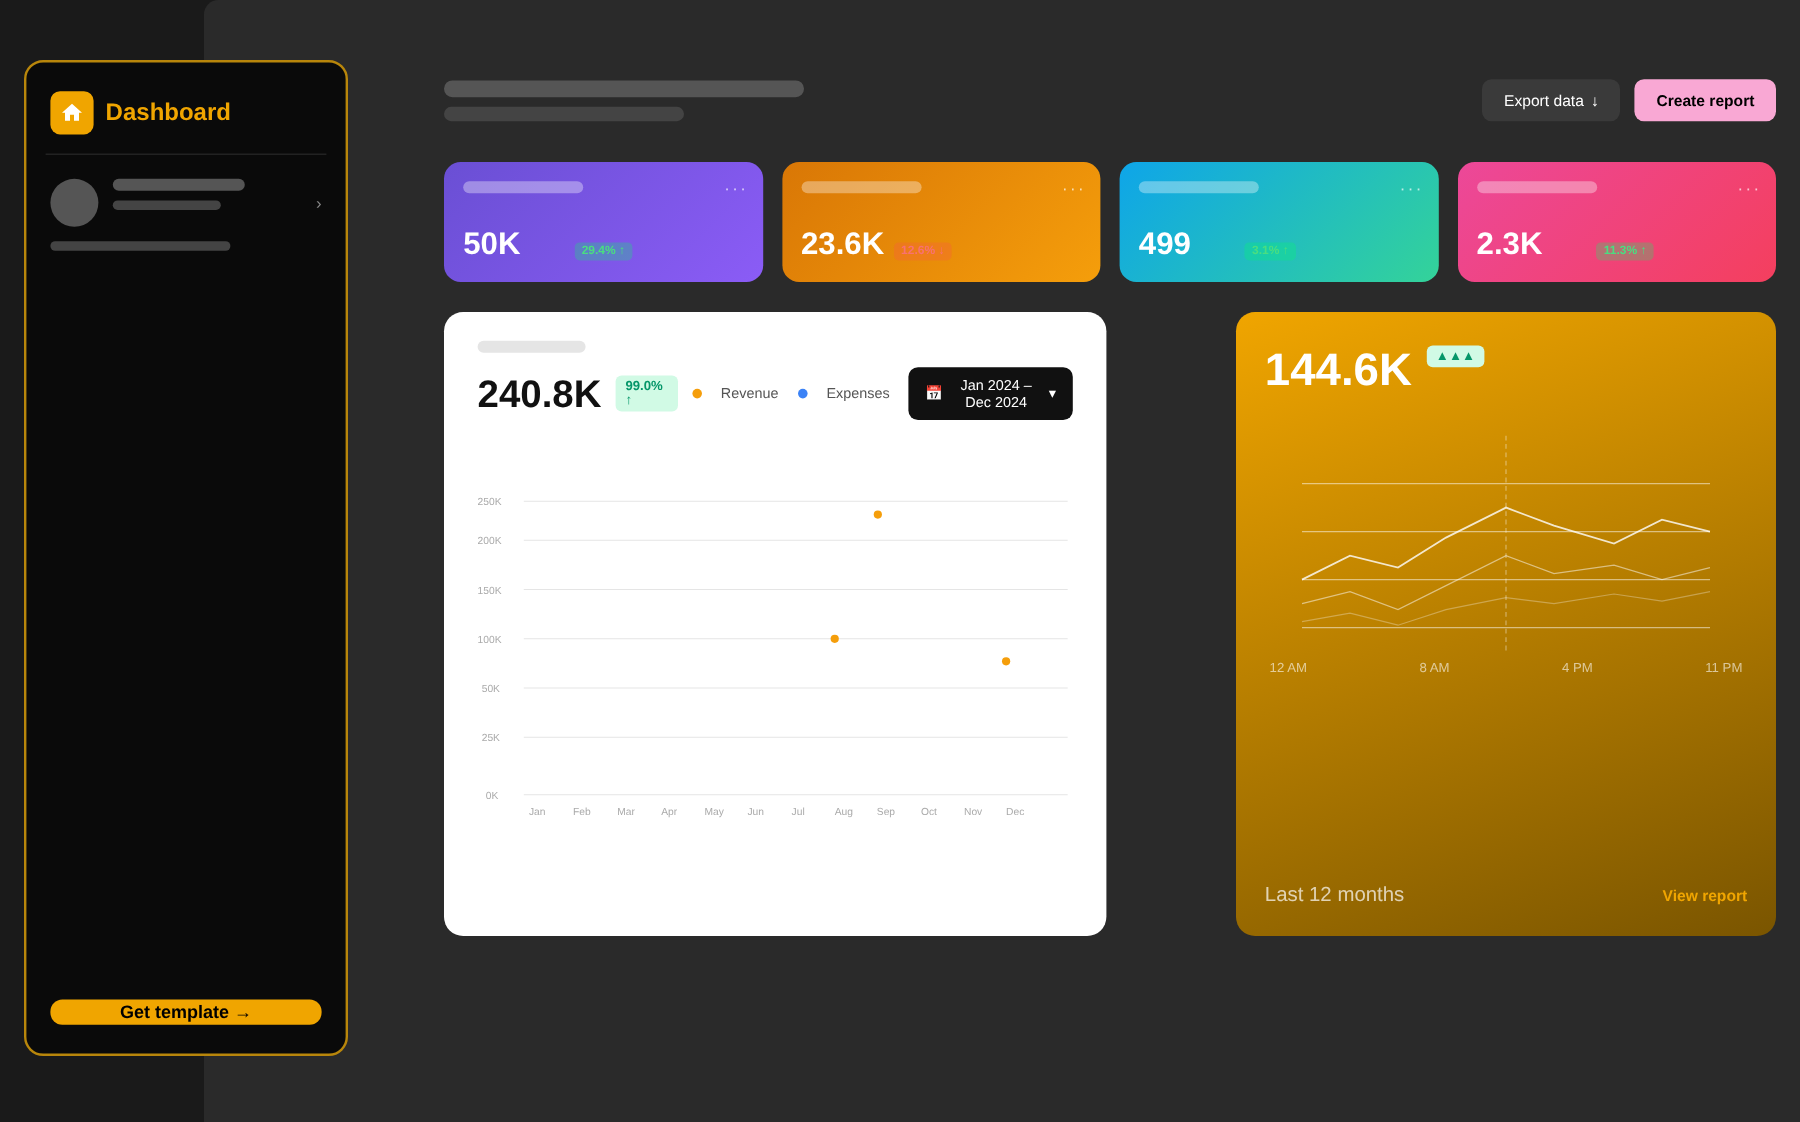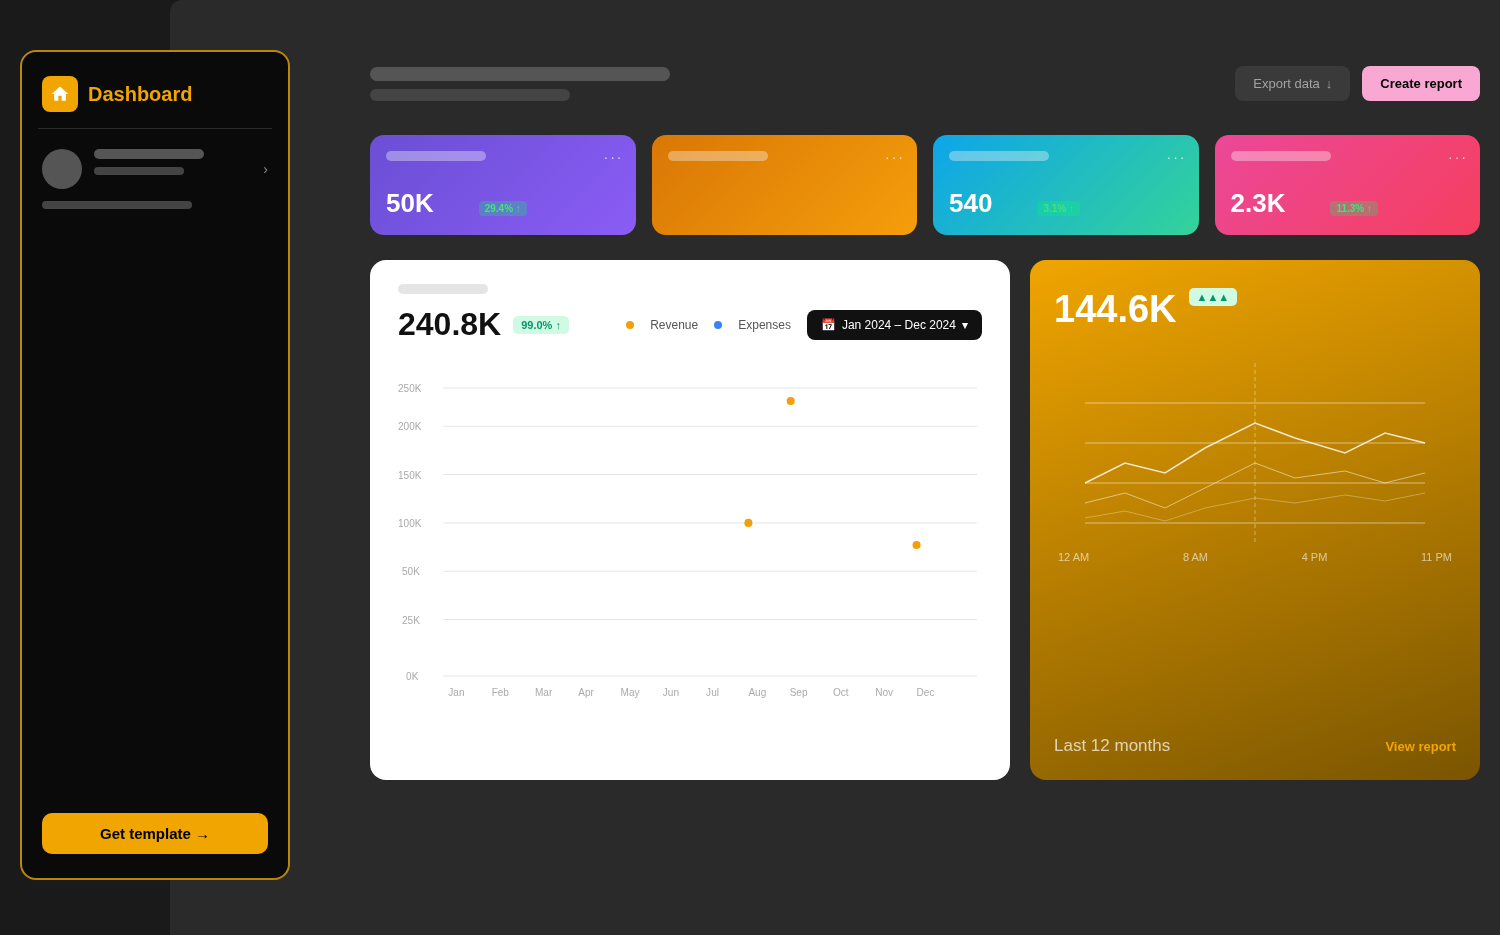--- a/index.html
+++ b/index.html
@@ -123,21 +123,21 @@
     .sidebar-spacer { flex: 1; }
 
     .sidebar-btn {
       margin: 0 20px 24px;
       background: #f0a500;
       color: #000;
       font-weight: 700;
       font-size: 15px;
       border: none;
       border-radius: 10px;
-      padding: 12px;
+      padding: 2px;
       cursor: pointer;
       display: flex;
       align-items: center;
       justify-content: center;
       gap: 8px;
     }
 
     
     .top-bar {
       position: absolute;
@@ -171,21 +171,21 @@
     }
 
     .top-bar-right {
       display: flex;
       gap: 12px;
       align-items: center;
     }
 
     .btn-export {
       background: #3a3a3a;
-      color: #a3a3a3;
+      color: #ffffff;
       border: none;
       border-radius: 8px;
       padding: 10px 18px;
       font-size: 13px;
       cursor: pointer;
       display: flex;
       align-items: center;
       gap: 6px;
     }
 
@@ -266,21 +266,21 @@
     }
 
     .badge-up { background: rgba(0,255,100,0.25); color: #4ade80; margin-left: 37px; }
     .badge-down { background: rgba(255,80,80,0.25); color: #f87171; }
 
     
     .chart-container {
       position: absolute;
       left: 370px;
       top: 260px;
-      width: 640px;
+      width: 552px;
       height: 520px;
       background: #fff;
       border-radius: 16px;
       padding: 24px 28px;
     }
 
     .chart-subtitle-bar {
       height: 10px;
       background: #e5e5e5;
       border-radius: 5px;
@@ -508,29 +508,33 @@
       <span class="card-value">50K</span>
       <span class="card-badge badge-up">29.4% ↑</span>
     </div>
   </div>
 
   <div class="metric-card card-orange">
     <div style="display:flex;justify-content:space-between;align-items:flex-start">
       <div class="card-top-bar"></div>
       <span class="card-dots">···</span>
     </div>
+    <div class="card-value-row">
+      <span class="card-value">23.6K</span>
+      <span class="card-badge badge-down">12.6% ↓</span>
+    </div>
   </div>
 
   <div class="metric-card card-teal">
     <div style="display:flex;justify-content:space-between;align-items:flex-start">
       <div class="card-top-bar"></div>
       <span class="card-dots">···</span>
     </div>
     <div class="card-value-row">
-      <span class="card-value">540</span>
+      <span class="card-value">499</span>
       <span class="card-badge badge-up">3.1% ↑</span>
     </div>
   </div>
 
   <div class="metric-card card-pink">
     <div style="display:flex;justify-content:space-between;align-items:flex-start">
       <div class="card-top-bar"></div>
       <span class="card-dots">···</span>
     </div>
     <div class="card-value-row">

